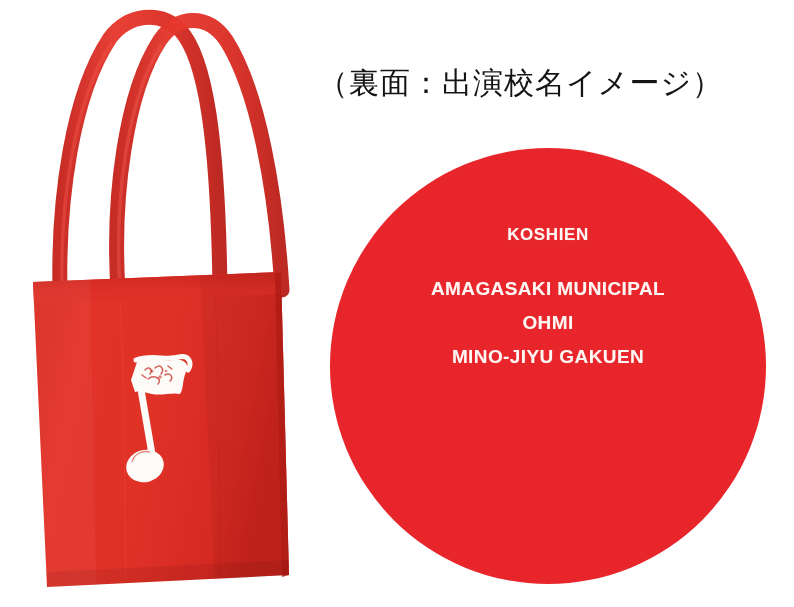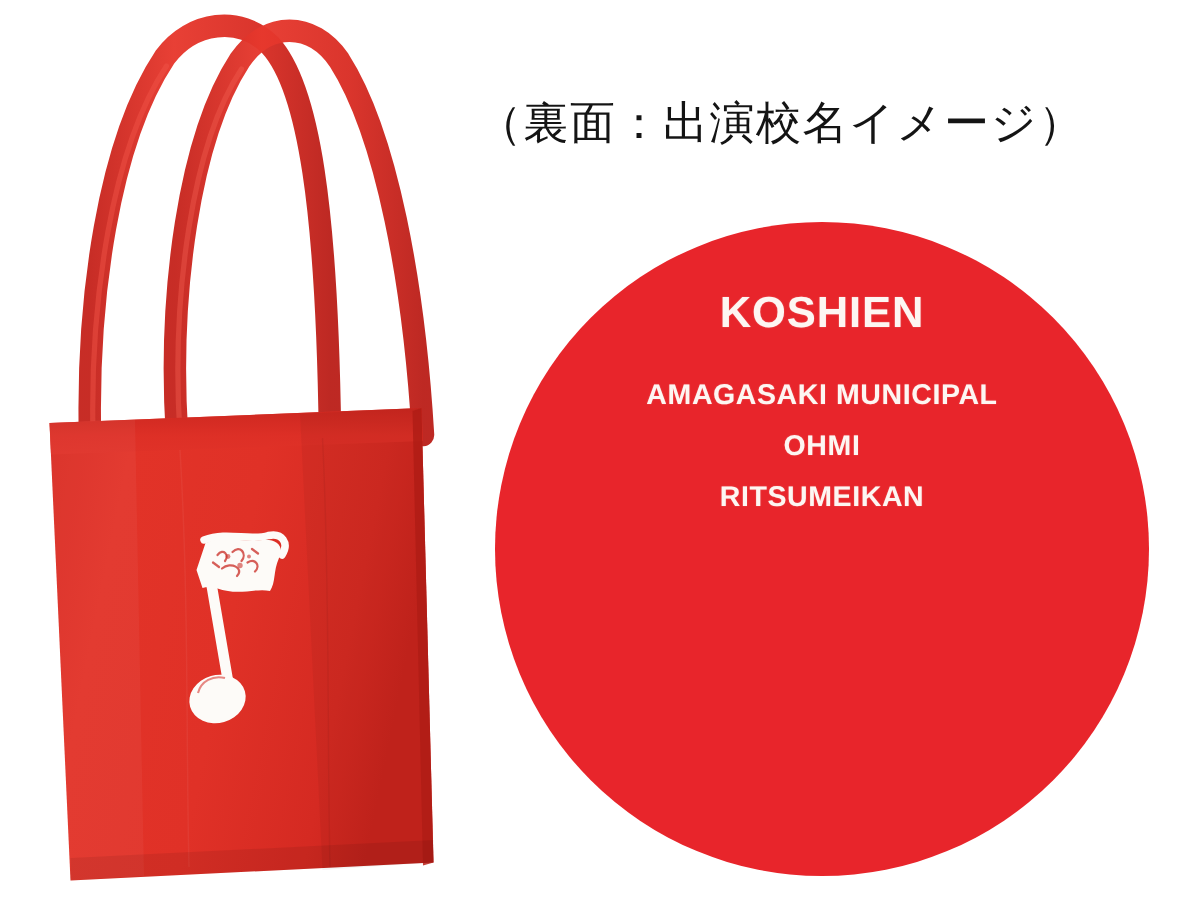--- a/index.html
+++ b/index.html
@@ -59,23 +59,23 @@
     color: #fdf6f2;
   }
   .title-line {
     font-family: "Liberation Sans", sans-serif;
     font-weight: bold;
     letter-spacing: 0.6px;
     text-shadow: 0 0 1px rgba(255,255,255,0.35);
     white-space: nowrap;
   }
   #title-1 {
-    font-size: 29px;
+    font-size: 17px;
     line-height: 23px;
-    margin-top: 50px;
+    margin-top: 75px;
   }
   #title-2 {
     font-size: 25px;
     line-height: 25px;
     margin-top: 13px;
   }
   #school-list {
     margin-top: 33px;
   }
   .school-line {
@@ -185,16 +185,16 @@
   </svg>
 </div>
 
 <div id="circle-design">
   <div id="circle-inner">
     <div class="title-line" id="title-1">KOSHIEN</div>
 
     <div id="school-list">
       <div class="school-line">AMAGASAKI MUNICIPAL</div>
       <div class="school-line">OHMI</div>
-      <div class="school-line">RITSUMEIKAN</div>
+      <div class="school-line">MINO-JIYU GAKUEN</div>
     </div>
   </div>
 </div>
 
 </body></html>

